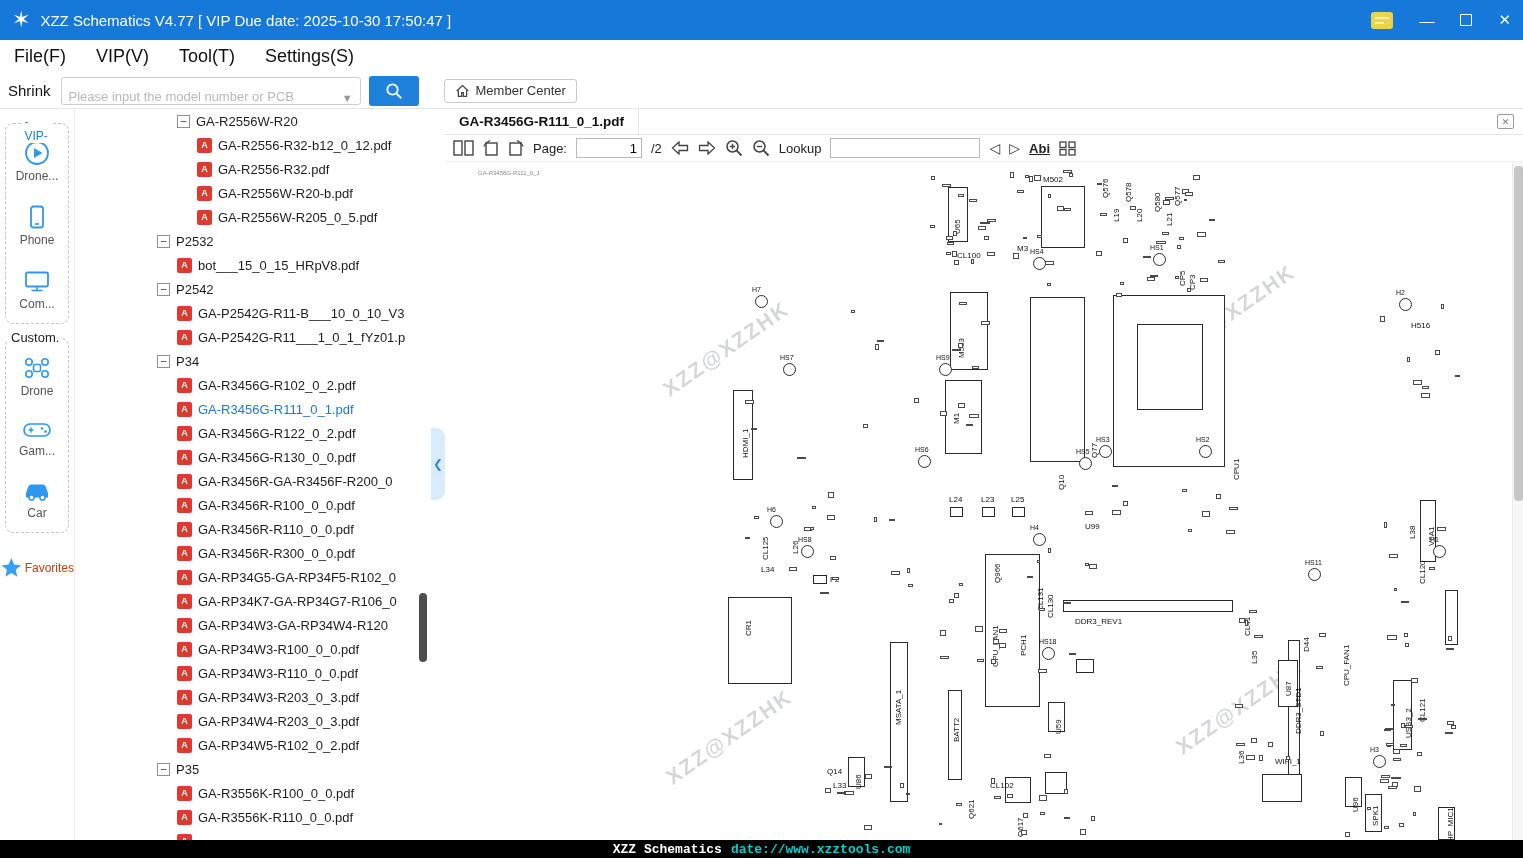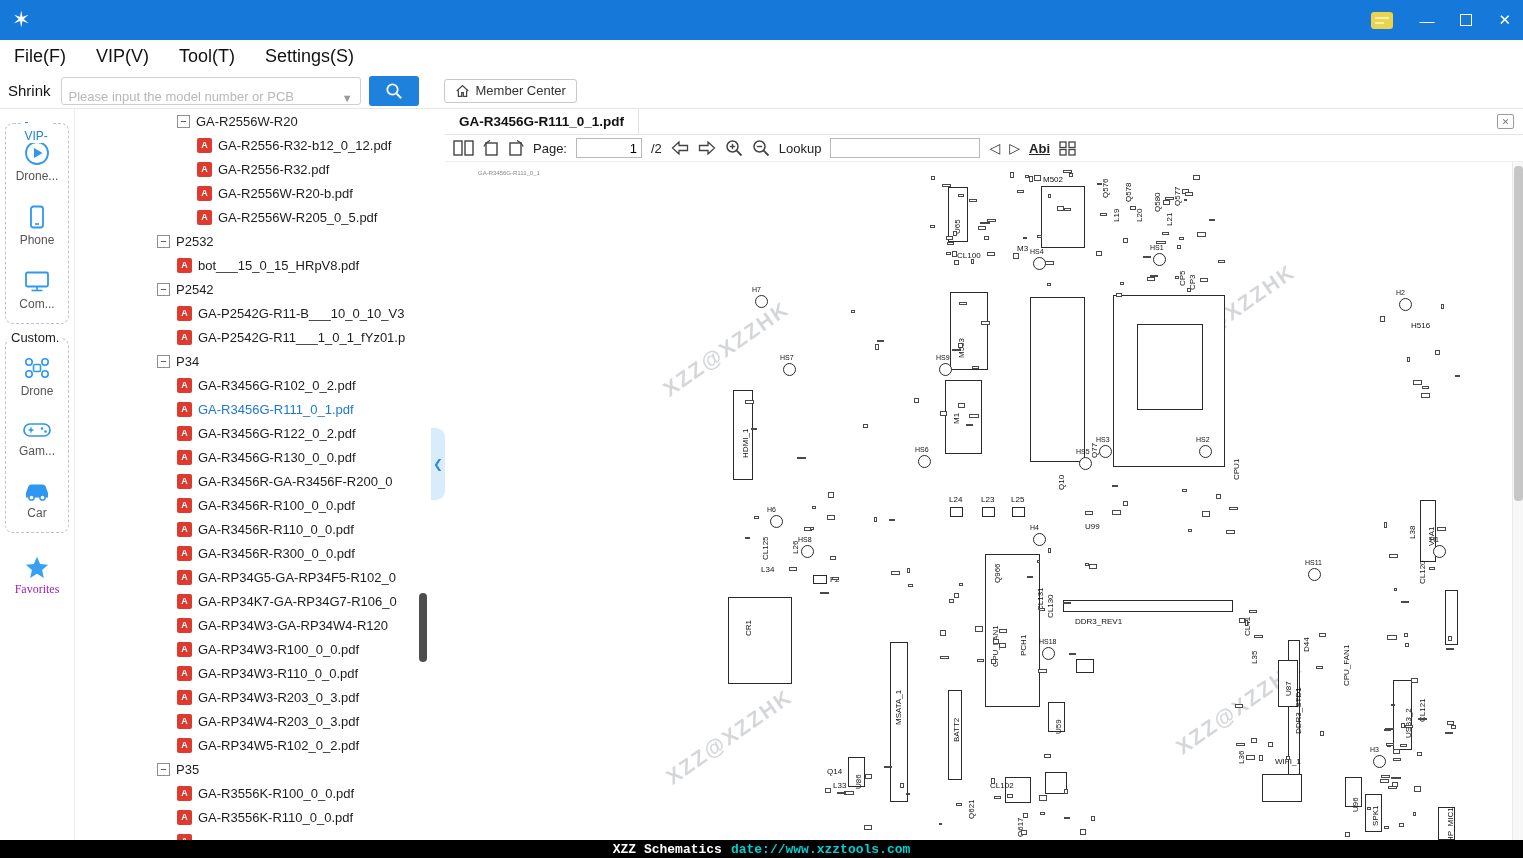--- a/index.html
+++ b/index.html
@@ -34,21 +34,21 @@
   .content{display:flex;height:731px;}
 
   
   .sidebar{width:75px;border-right:1px solid #ececec;position:relative;background:#fff;}
   .vip-box,.custom-box{margin:14px 5px 0;border:1px dashed #b9c6d2;border-radius:8px;position:relative;display:flex;flex-direction:column;align-items:center;padding:16px 0 12px;gap:21px;}
   .box-legend{position:absolute;top:-9px;background:#fff;font-size:12px;padding:0 3px;}
   .vip-legend{left:50%;transform:translateX(-50%);color:#1e82dc;}
   .custom-legend{left:2px;color:#222;font-size:13px;}
   .side-item{display:flex;flex-direction:column;align-items:center;gap:3px;font-size:12px;color:#555;}
   .side-item svg{display:block;}
-  .fav-item{margin-top:22px;display:flex;flex-direction:column;align-items:center;gap:2px;font-size:12px;color:#a21caf;font-family:Liberation Serif, serif;}
+  .fav-item{margin-top:22px;display:flex;flex-direction:row;align-items:center;gap:2px;font-size:12px;color:#c2410c;}
 
   
   .treepanel{width:357px;position:relative;overflow:hidden;background:#fff;}
   #tree{position:absolute;inset:0 14px 0 0;overflow:hidden;}
   .trow{height:24px;display:flex;align-items:center;gap:6px;font-size:13px;color:#1d1d1d;white-space:nowrap;}
   .trow.sel .tlabel{color:#1e76d6;}
   .fold-ic{width:13px;height:13px;border:1px solid #8f8f8f;font-size:11px;line-height:11px;text-align:center;color:#333;flex:none;background:#fff;}
   .pdf-ic{width:15px;height:15px;background:#dd3b2f;color:#fff;font-size:9px;font-weight:bold;text-align:center;line-height:15px;border-radius:2px;flex:none;}
   .tree-scroll{position:absolute;right:5px;top:0;bottom:0;width:8px;}
   .tree-thumb{position:absolute;left:0;top:484px;width:8px;height:69px;background:#4d4d4d;border-radius:4px;}
@@ -86,20 +86,21 @@
   
   .statusbar{height:18px;background:#000;display:flex;align-items:center;justify-content:center;gap:9px;font-family:"Liberation Mono","DejaVu Sans Mono",monospace;font-size:13px;font-weight:bold;}
   .sb-brand{color:#fff;}
   .sb-url{color:#00d0d0;}
 </style>
 </head>
 <body>
 
 <div class="titlebar">
   <span class="app-logo">✶</span>
+  <span class="title-text">XZZ Schematics V4.77 [ VIP Due date: 2025-10-30 17:50:47 ]</span>
   <div class="tb-right">
     <span class="tb-btn">
         <span class="vip-card"></span>
       </span>
     <span class="tb-btn">—</span>
     <span class="tb-btn">
         <span class="max-box"></span>
       </span>
     <span class="tb-btn">✕</span>
   </div>

